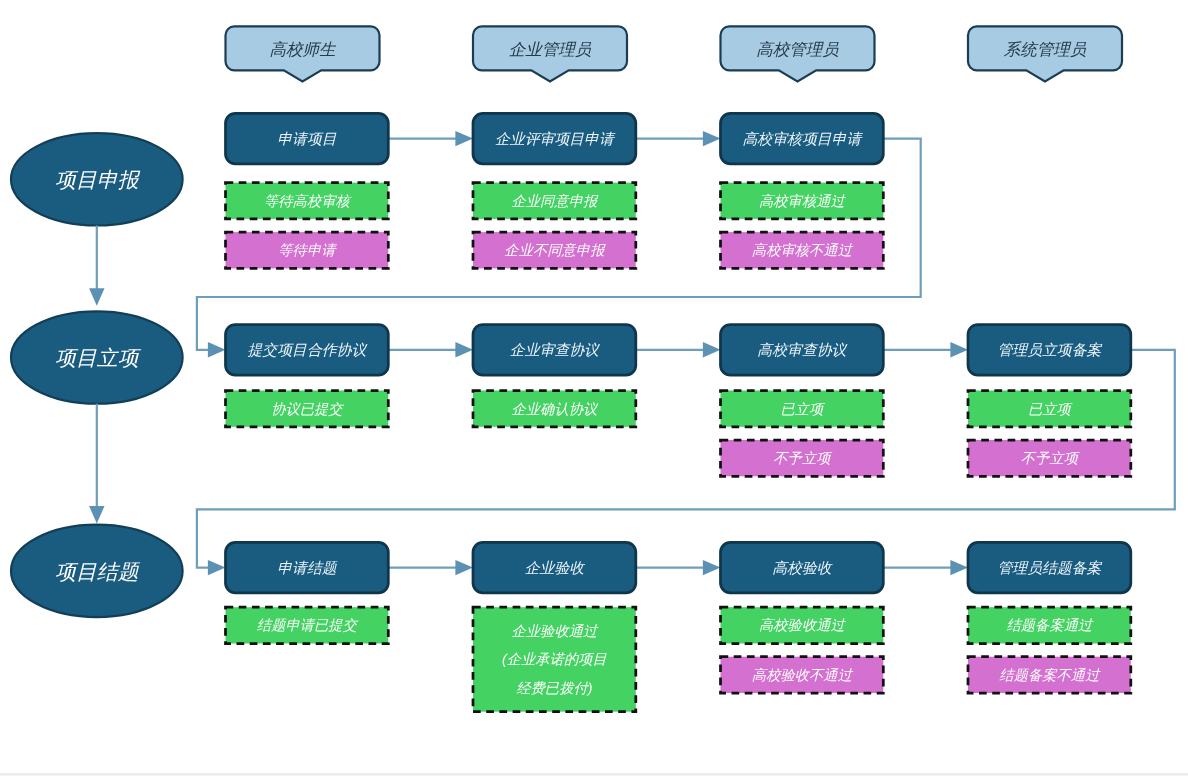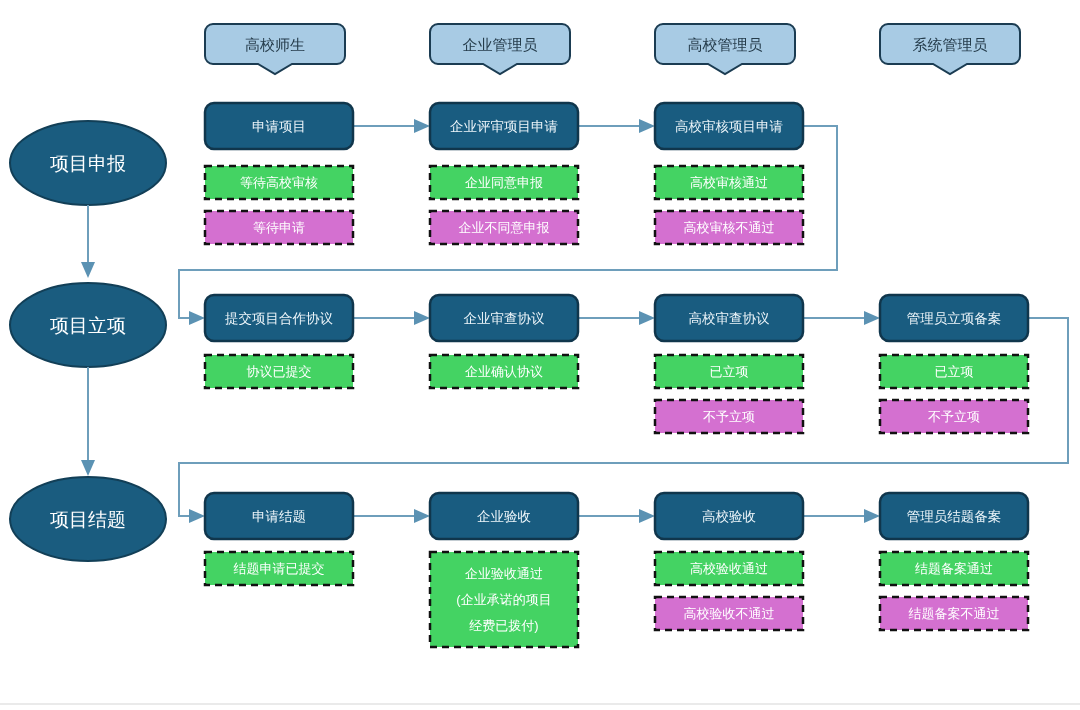--- a/index.html
+++ b/index.html
@@ -12,20 +12,21 @@
     height: 710px;
     font-family: "Liberation Sans", "DejaVu Sans", sans-serif;
     overflow: hidden;
     position: relative;
   }
   #flow-root {
     position: absolute;
     inset: 0;
     width: 1080px;
     height: 551px;
+    font-style: italic;
   }
   svg.flow-canvas {
     display: block;
     width: 1080px;
     height: 710px;
   }
   .conn-line {
     stroke: #6e9ebb;
     stroke-width: 2;
     fill: none;

